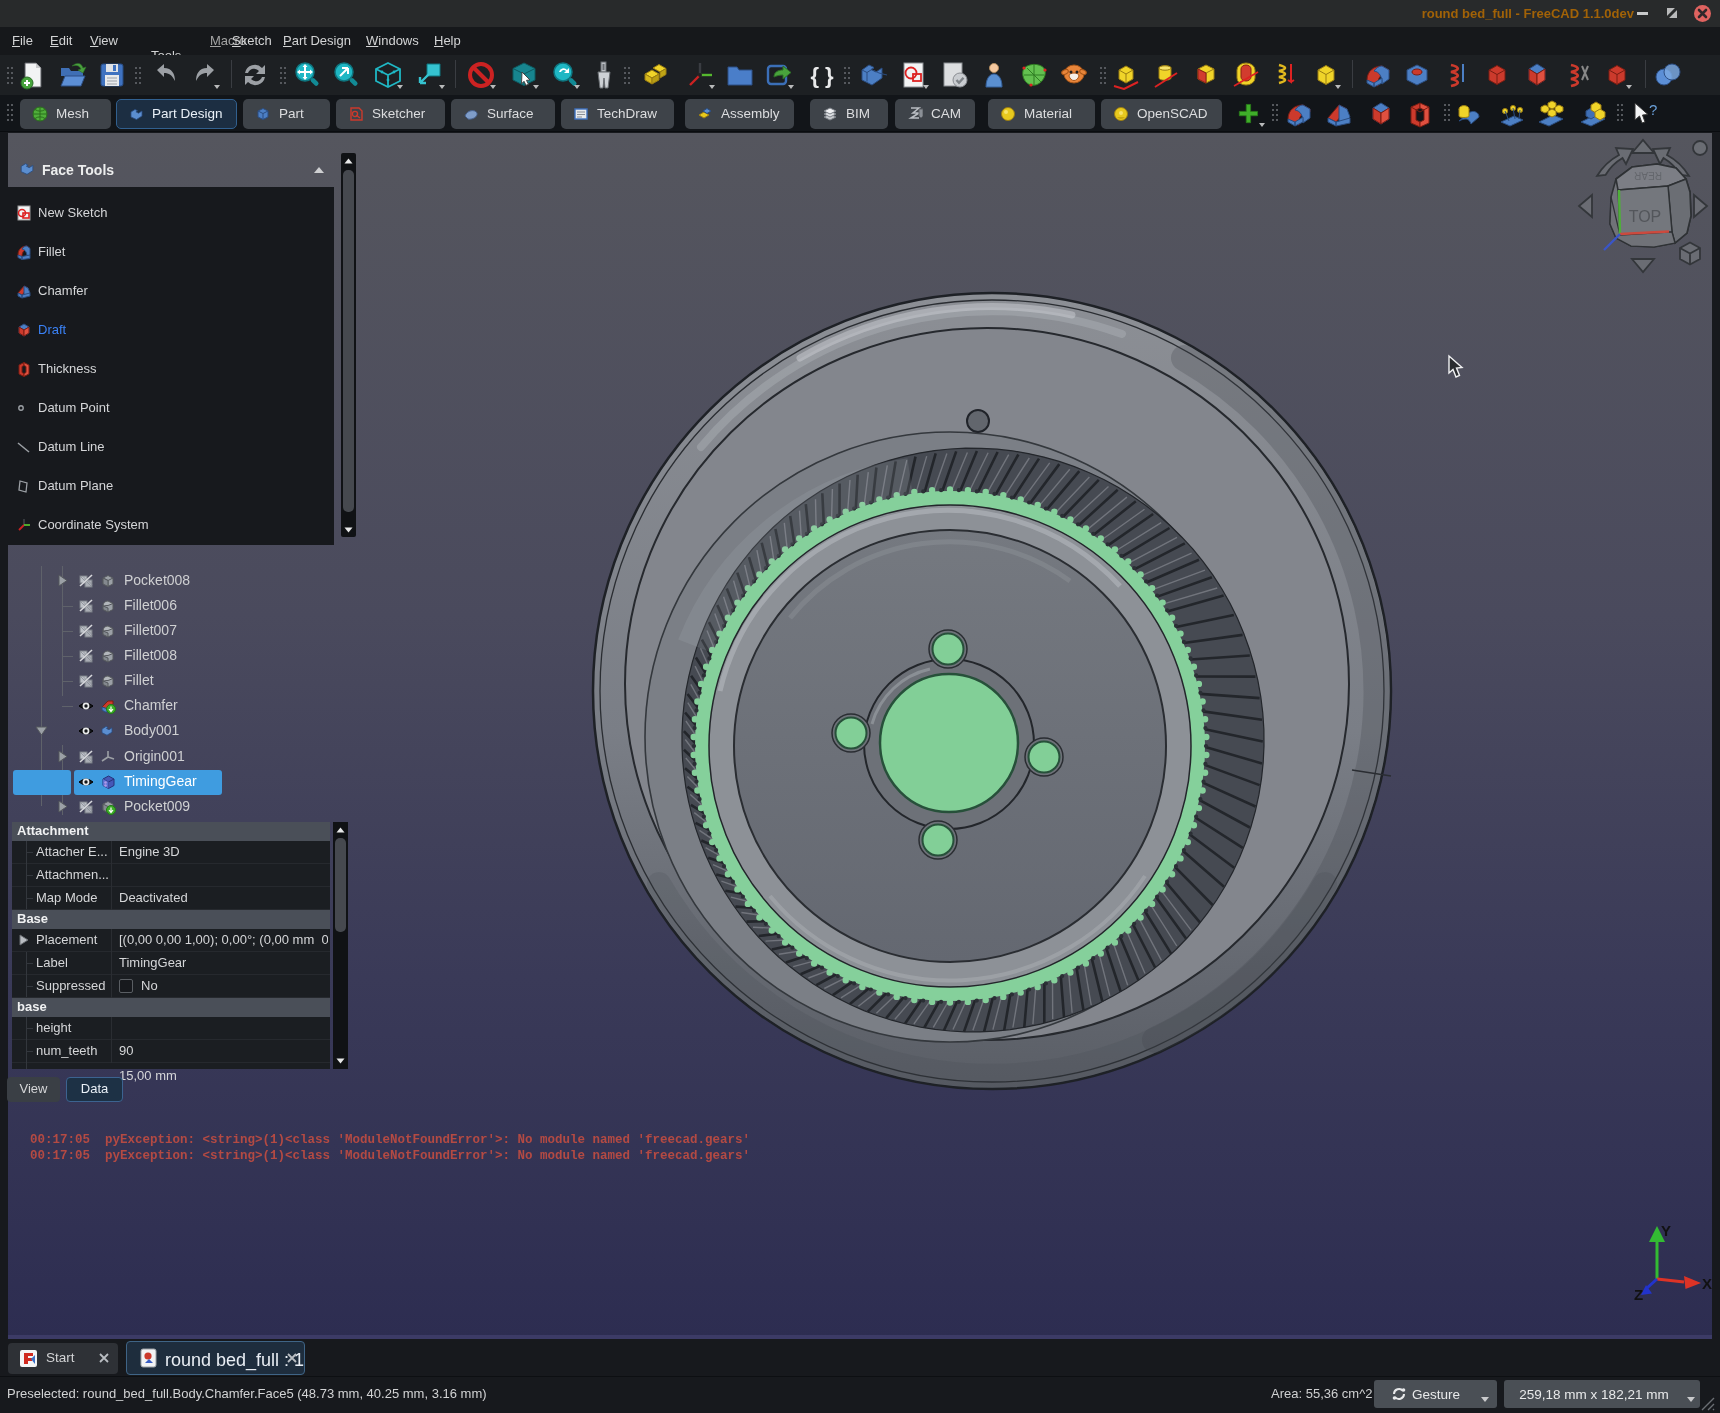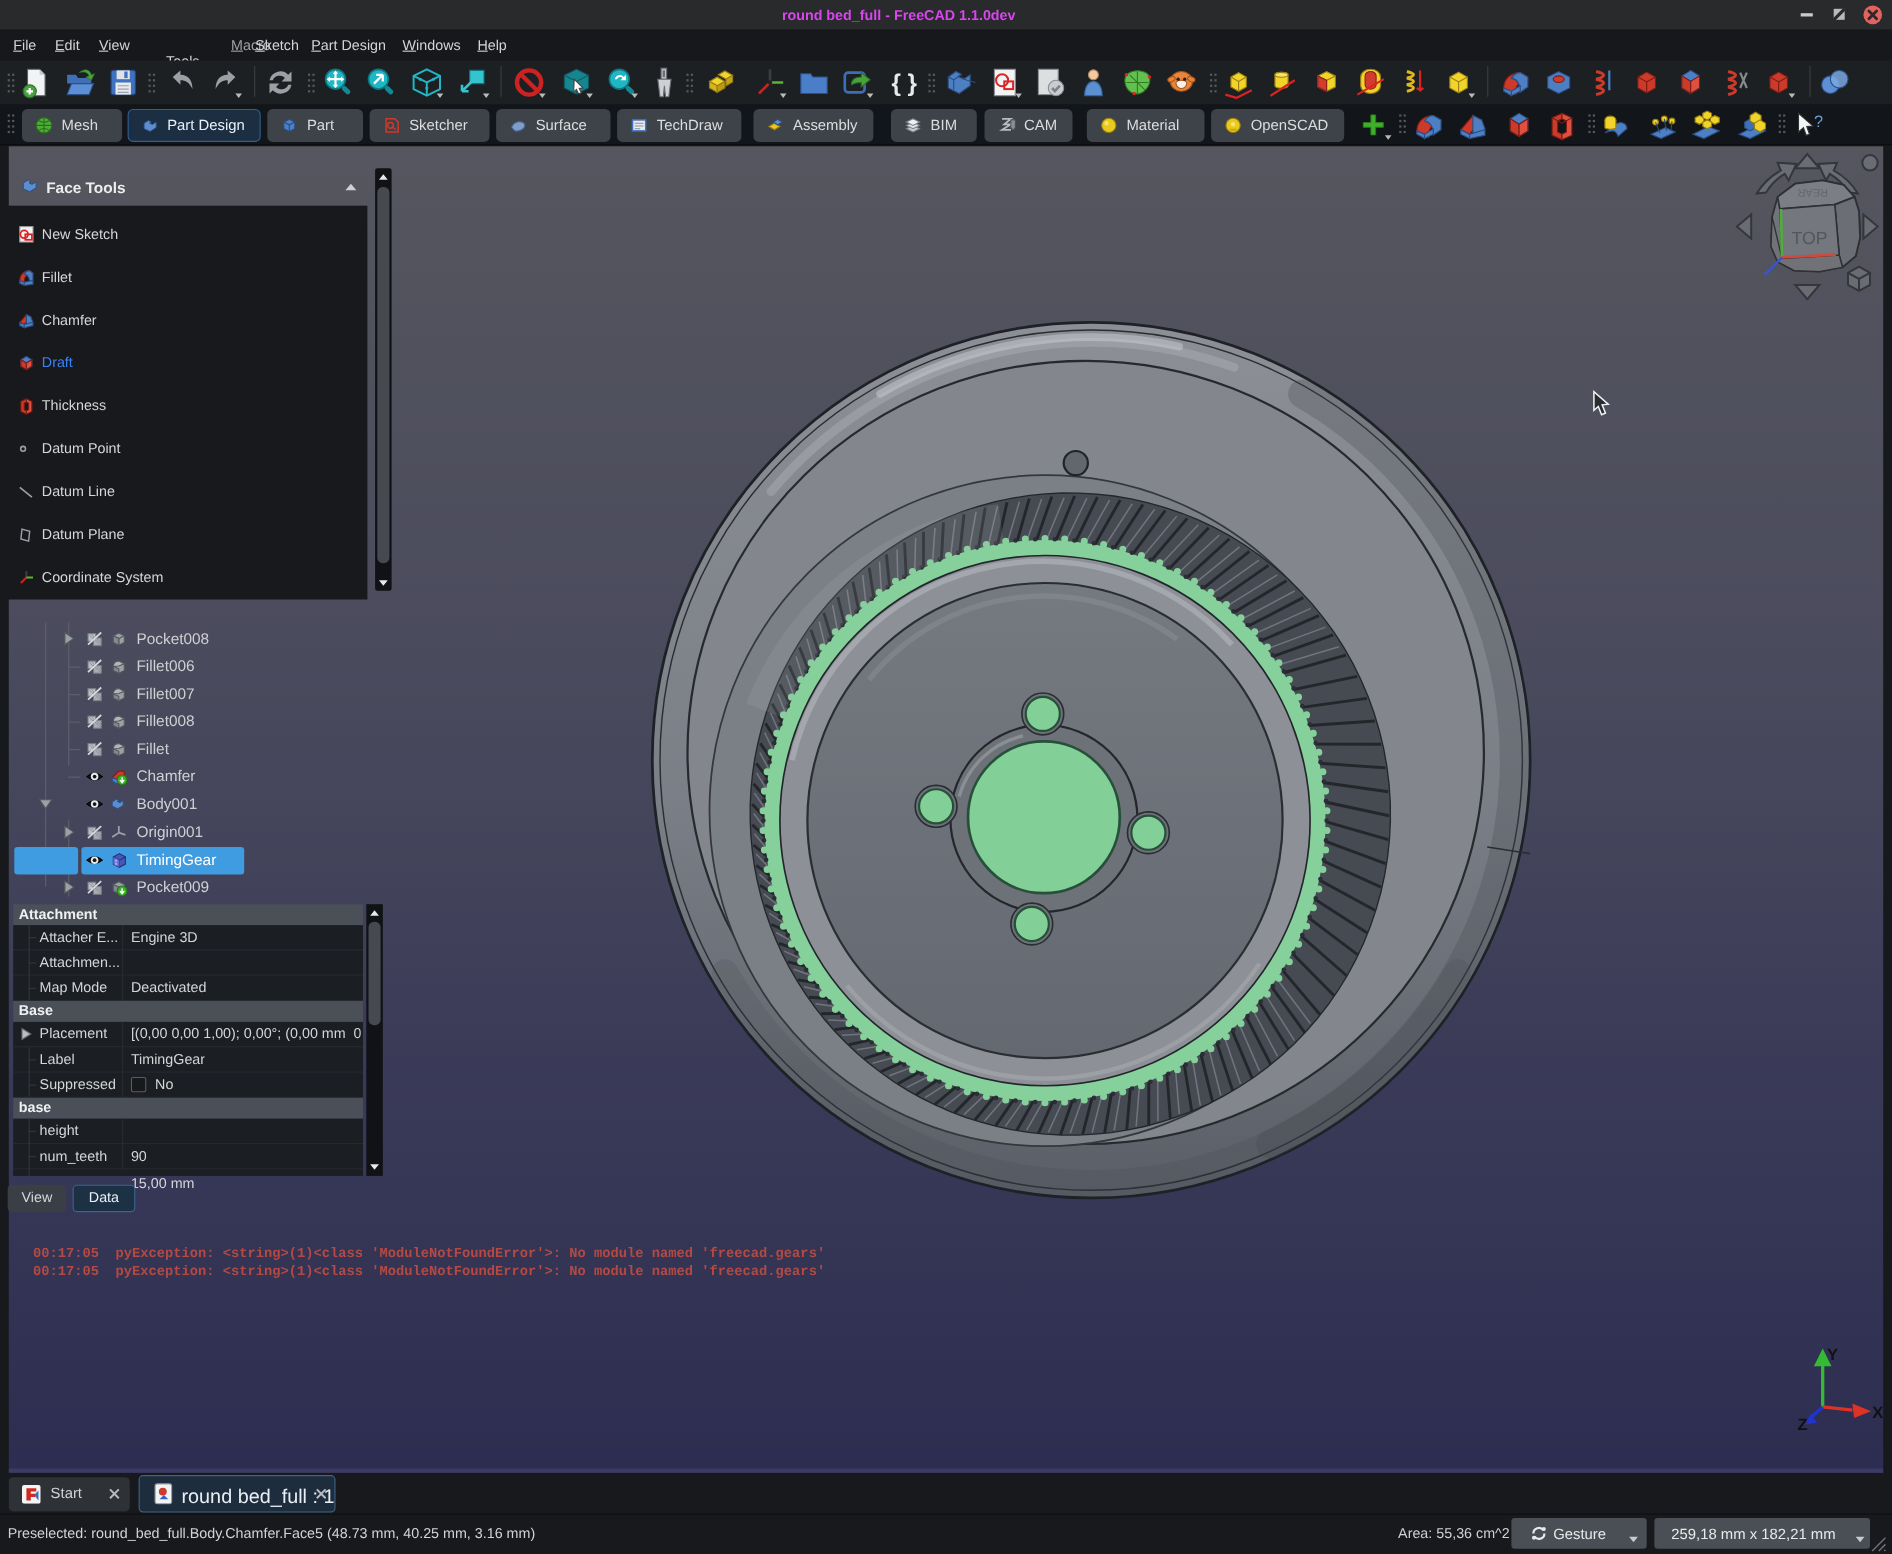--- a/index.html
+++ b/index.html
@@ -2,21 +2,21 @@
 <html><head><meta charset="utf-8">
 <style>
 *{margin:0;padding:0;box-sizing:border-box;}
 body{width:1720px;height:1413px;position:relative;overflow:hidden;
  font-family:"Liberation Sans",sans-serif;background:#17191d;}
 .abs{position:absolute;}
 .txt{position:absolute;white-space:nowrap;}
 </style></head><body>
 
 <div class="abs" style="left:0;top:0;width:1720px;height:27px;background:#282a2b;"></div>
-<div class="txt" style="left:0;top:0;width:1634px;height:27px;line-height:27px;text-align:center;font-size:13px;font-weight:bold;color:#d946ef;">round bed_full - FreeCAD 1.1.0dev</div>
+<div class="txt" style="left:0;top:0;width:1634px;height:27px;line-height:27px;text-align:right;font-size:13px;font-weight:bold;color:#a16207;">round bed_full - FreeCAD 1.1.0dev</div>
 <div class="abs" style="left:1637;top:12px;left:1637px;width:11px;height:3px;background:#c8c9ca;"></div>
 <svg class="abs" style="left:1664px;top:5px" width="16" height="16">
     <rect x="3" y="3" width="10" height="10" fill="#b9babb"></rect>
     <path d="M3 13 L13 3" stroke="#282a2b" stroke-width="3"></path>
   </svg>
 <svg class="abs" style="left:1693px;top:4px" width="19" height="19">
     <circle cx="9.5" cy="9.5" r="8.5" fill="#e06360"></circle>
     <path d="M6 6 L13 13 M13 6 L6 13" stroke="#30272a" stroke-width="2.6" stroke-linecap="round"></path>
   </svg>
 <div class="abs" style="left:0;top:27px;width:1720px;height:28px;background:#16181b;"></div>

